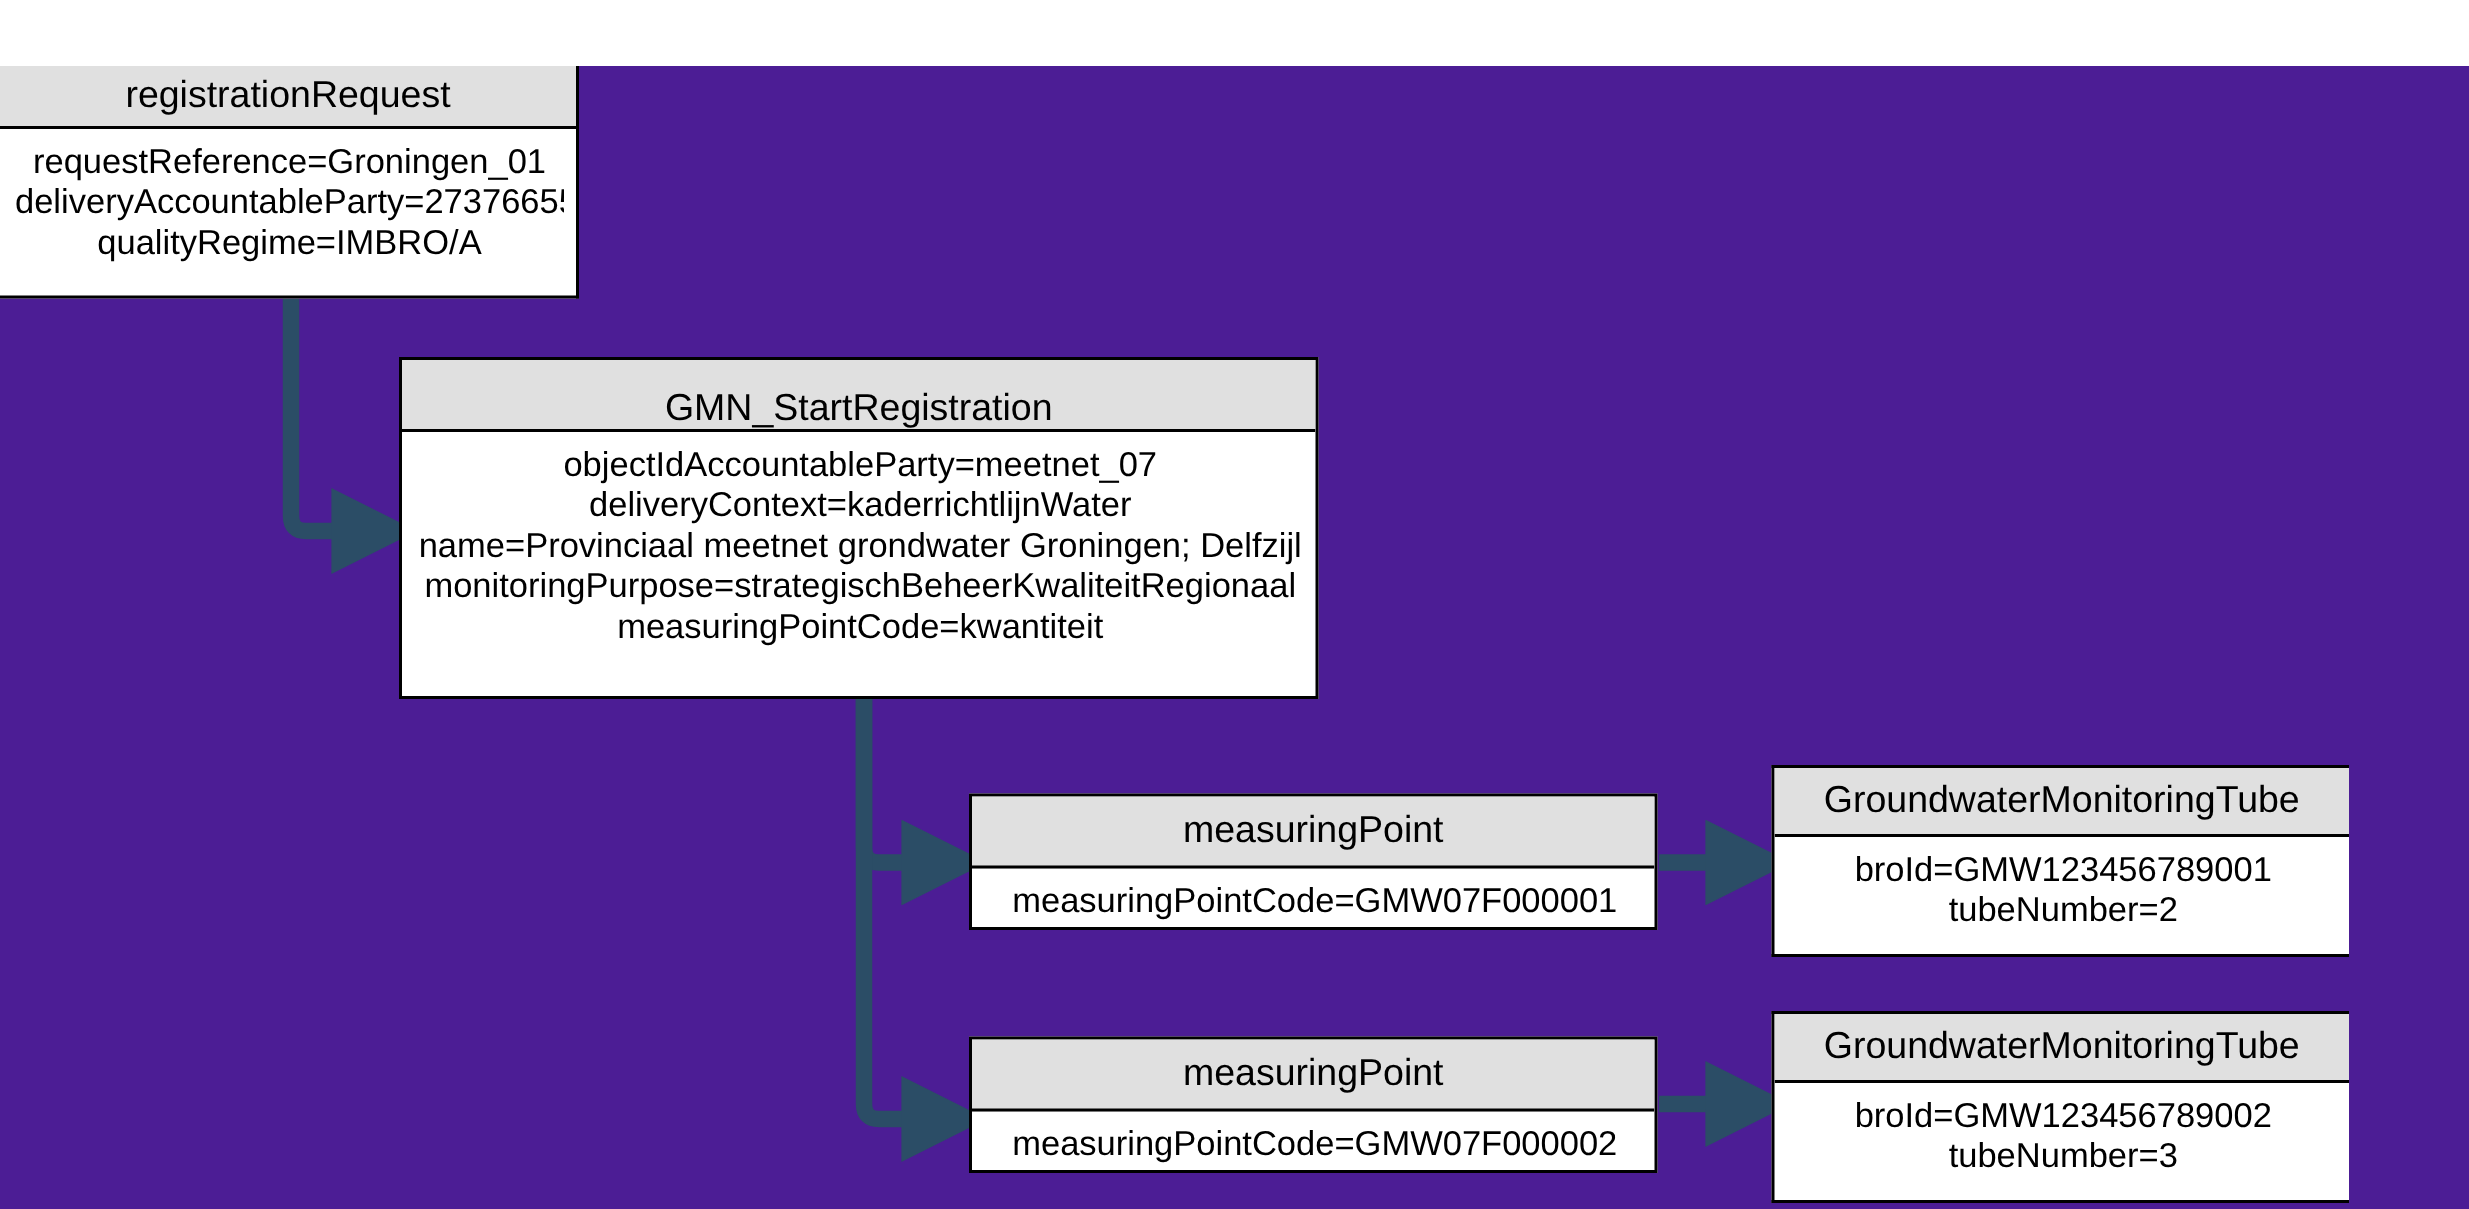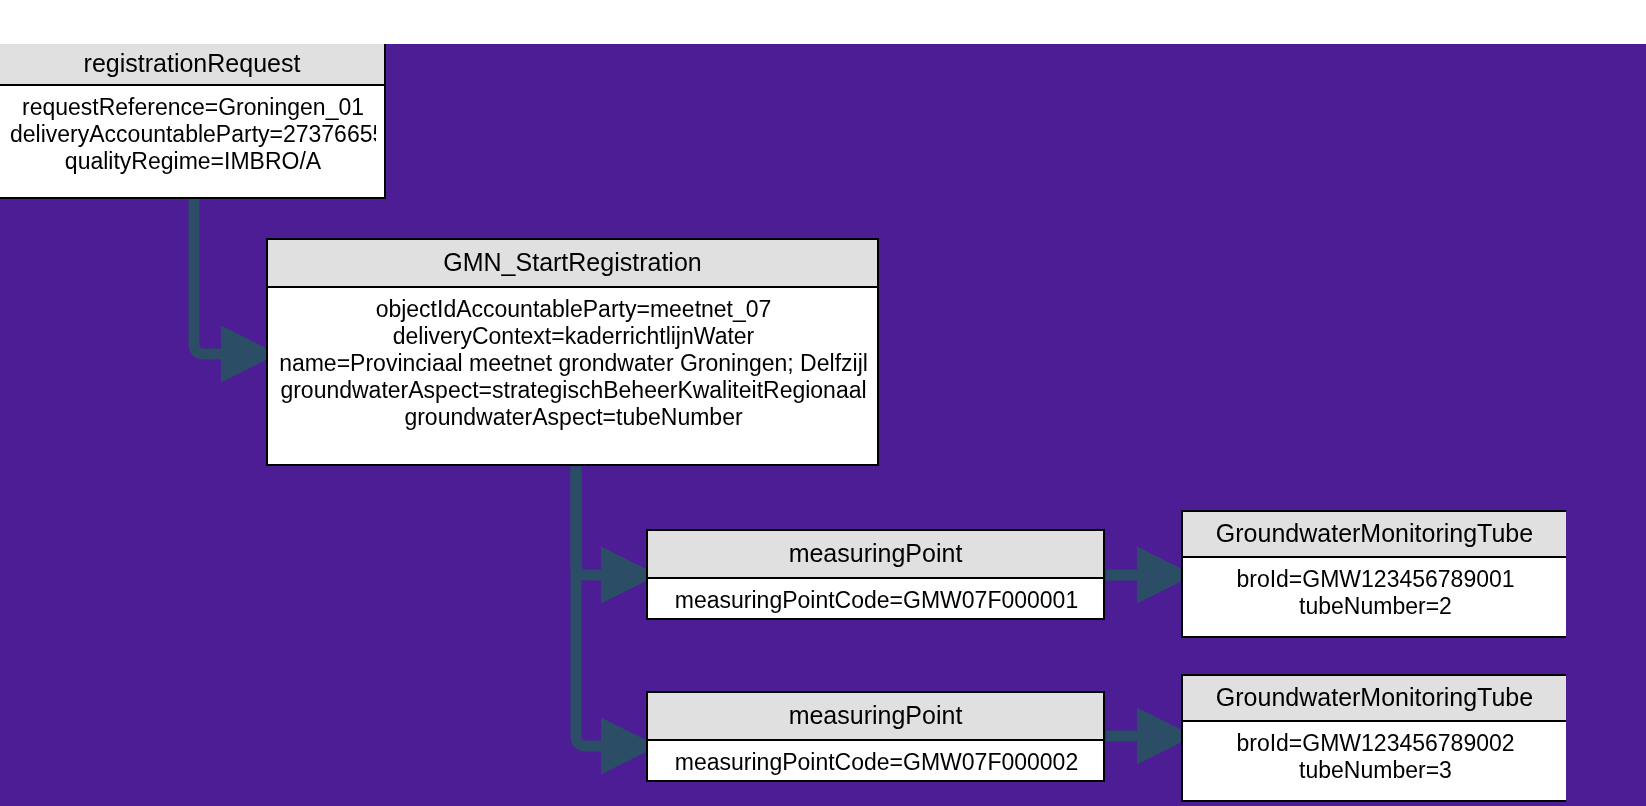--- a/index.html
+++ b/index.html
@@ -57,21 +57,21 @@
   }
   .attr {
     white-space: nowrap;
     overflow: hidden;
   }
 
   
   #node-registration-request { left: 0px;    top: 0px;   width: 386px; height: 155px; border-left-width: 0; border-top-width: 0; }
   #node-registration-request .node-header { height: 42px; padding-top: 7px; }
   #node-gmn-start-registration { left: 266px;  top: 194px; width: 613px; height: 228px; }
-  #node-gmn-start-registration .node-header { height: 48px; padding-top: 10px; }
+  #node-gmn-start-registration .node-header { height: 48px; padding-top: 20px; }
   #node-measuring-point-1 { left: 646px;  top: 485px; width: 459px; height: 91px; }
   #node-measuring-point-1 .node-header { height: 48px; padding-top: 10px; }
   #node-measuring-point-2 { left: 646px;  top: 647px; width: 459px; height: 91px; }
   #node-measuring-point-2 .node-header { height: 48px; padding-top: 10px; }
   #node-tube-1 { left: 1181px; top: 466px; width: 385px; height: 128px; border-right-width: 0; }
   #node-tube-1 .node-header { height: 46px; padding-top: 9px; }
   #node-tube-2 { left: 1181px; top: 630px; width: 385px; height: 128px; border-right-width: 0; }
   #node-tube-2 .node-header { height: 46px; padding-top: 9px; }
 </style>
 </head>
@@ -105,22 +105,22 @@
       <div class="attr">qualityRegime=IMBRO/A</div>
     </div>
   </div>
 
   <div class="node" id="node-gmn-start-registration">
     <div class="node-header">GMN_StartRegistration</div>
     <div class="node-body">
       <div class="attr">objectIdAccountableParty=meetnet_07</div>
       <div class="attr">deliveryContext=kaderrichtlijnWater</div>
       <div class="attr">name=Provinciaal meetnet grondwater Groningen; Delfzijl</div>
-      <div class="attr">groundwaterAspect=strategischBeheerKwaliteitRegionaal</div>
-      <div class="attr">groundwaterAspect=tubeNumber</div>
+      <div class="attr">monitoringPurpose=strategischBeheerKwaliteitRegionaal</div>
+      <div class="attr">measuringPointCode=kwantiteit</div>
     </div>
   </div>
 
   <div class="node" id="node-measuring-point-1">
     <div class="node-header">measuringPoint</div>
     <div class="node-body">
       <div class="attr">measuringPointCode=GMW07F000001</div>
     </div>
   </div>
 

